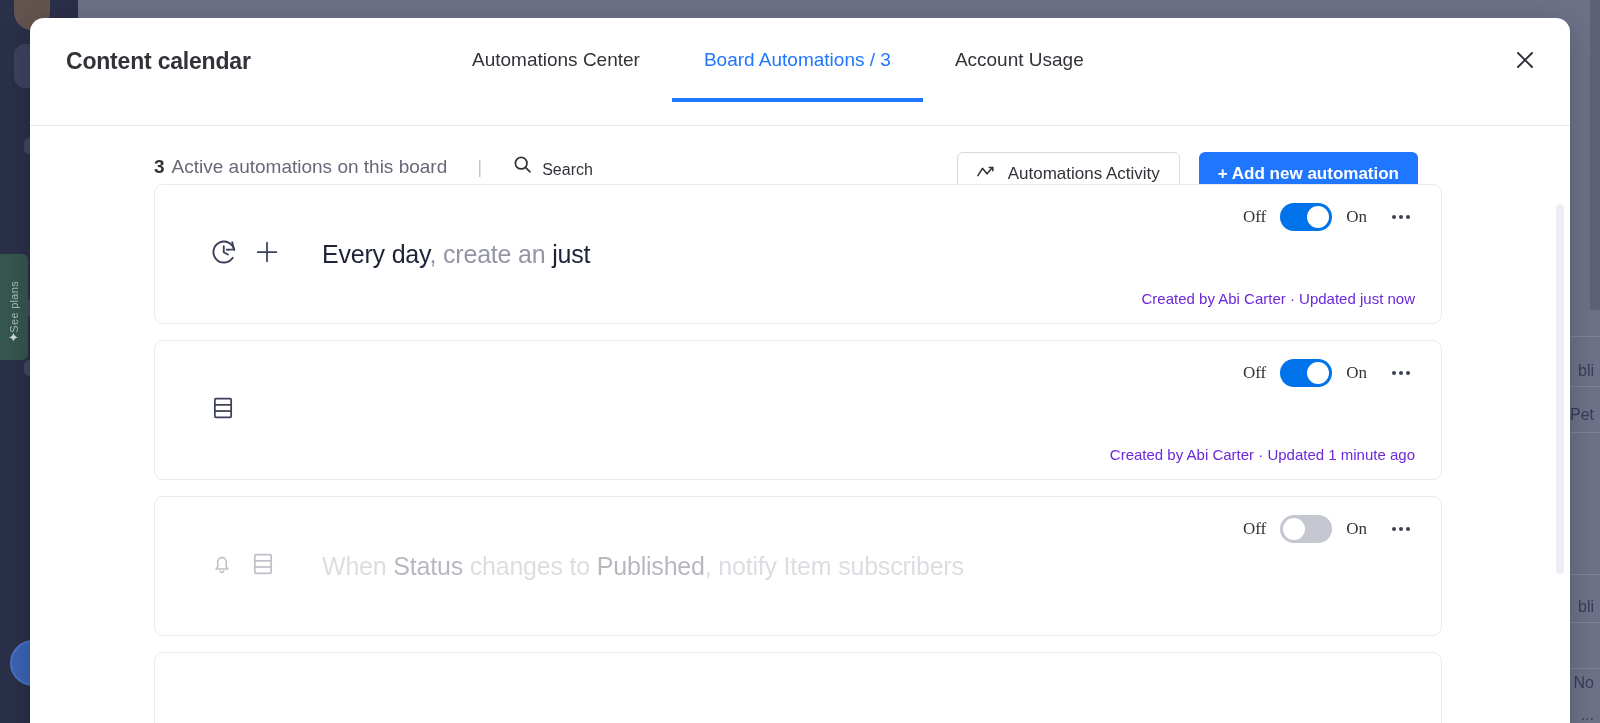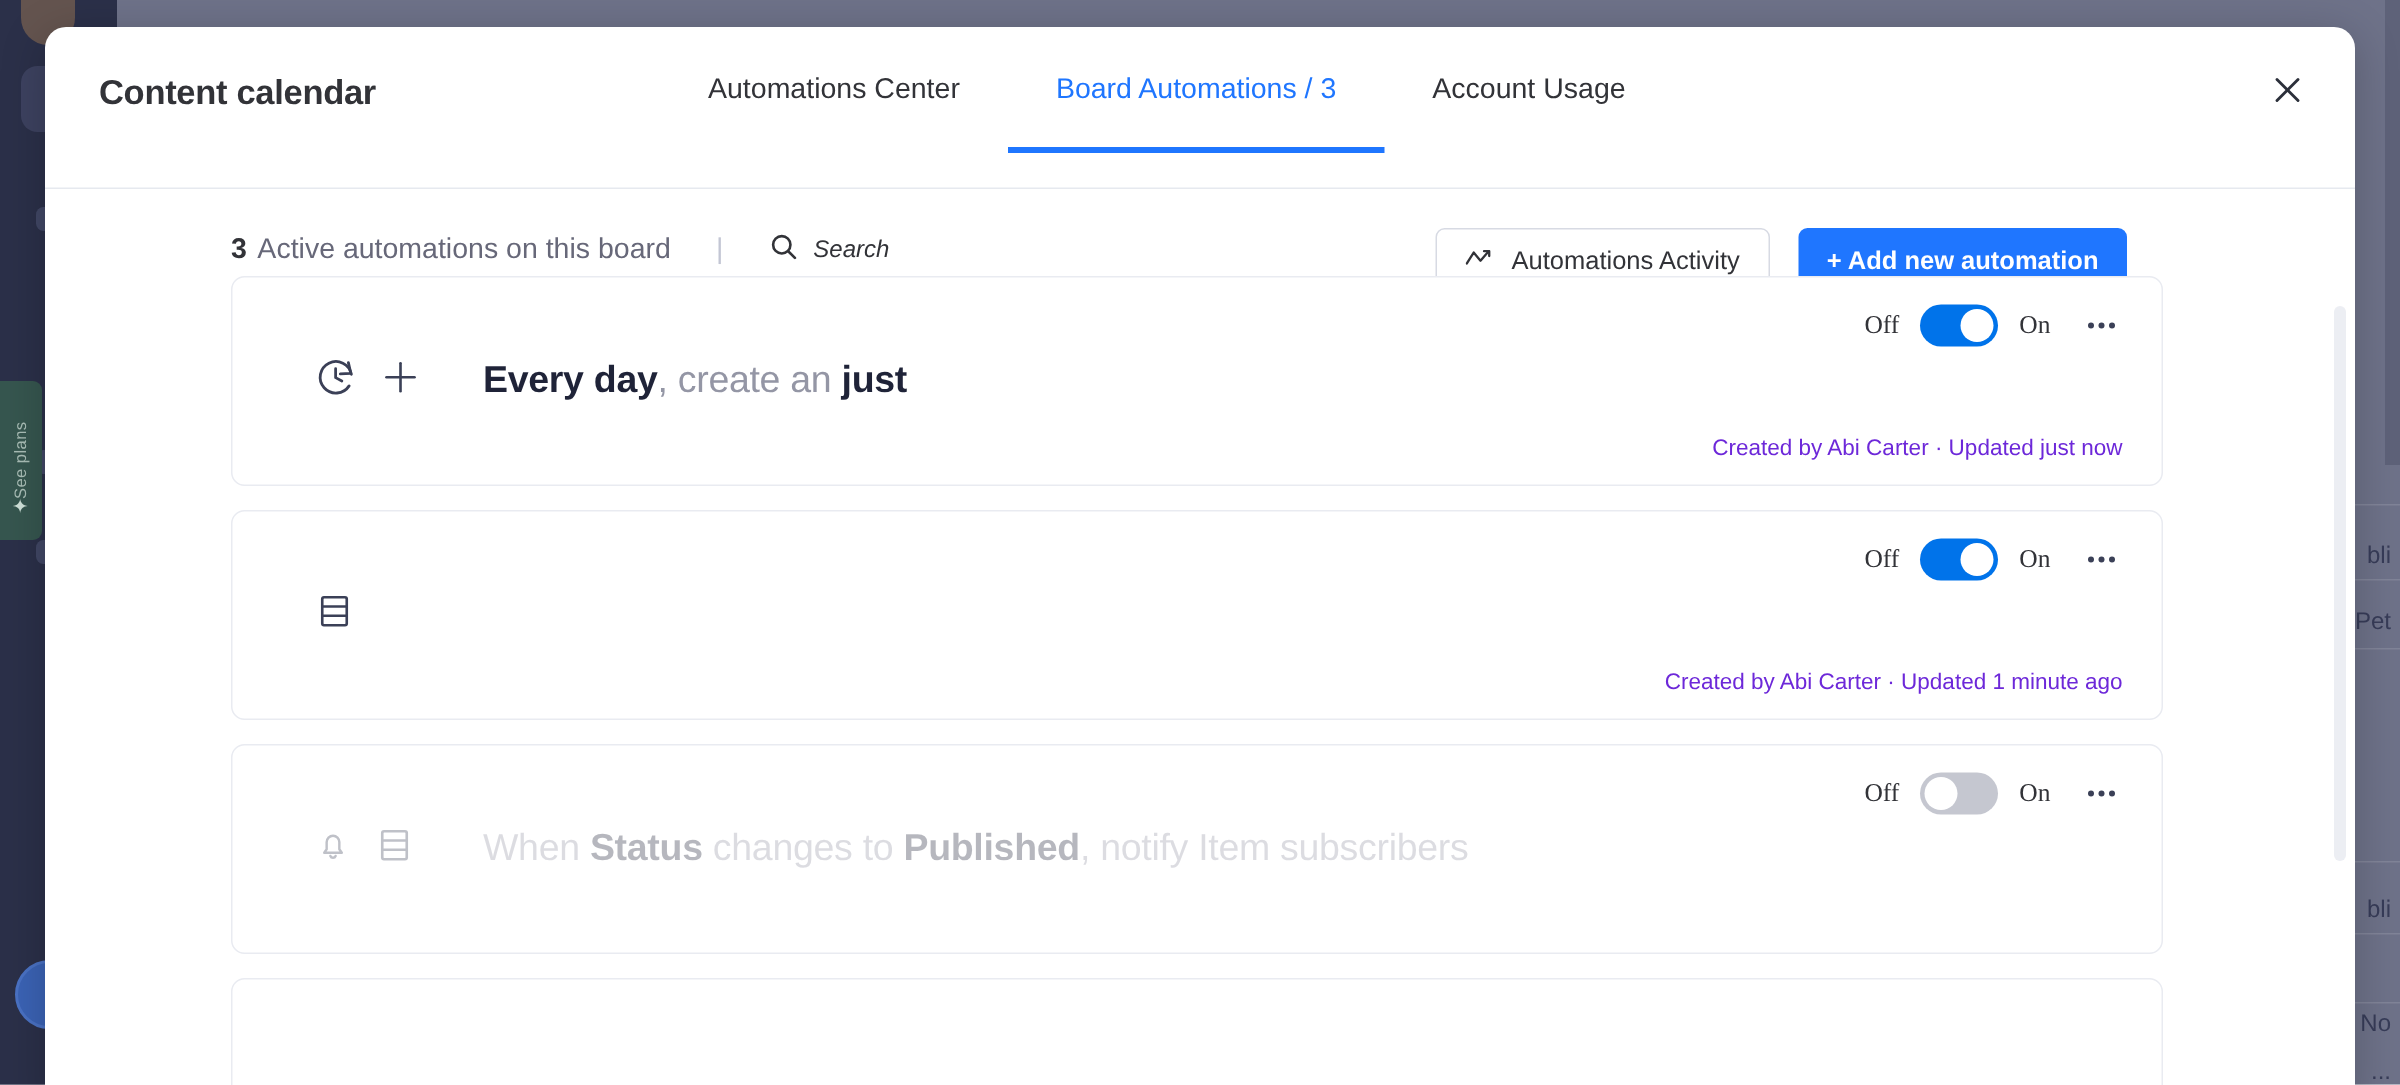--- a/index.html
+++ b/index.html
@@ -212,24 +212,23 @@
     font-size: 19px;
     color: #676879;
   }
   #toolbar-sep {
     margin: 0 30px;
     color: #c3c6d4;
     font-size: 19px;
   }
   #search-control {
     display: flex;
-    align-items: center;
+    align-items: flex-end;
     gap: 9px;
     cursor: pointer;
-    font-style: italic;
   }
   #search-label {
     font-size: 16px;
     color: #323338;
   }
   #toolbar-right {
     position: absolute;
     right: 152px; top: 26px;
     display: flex;
     align-items: center;
@@ -297,21 +296,21 @@
     position: absolute;
     left: 167px; top: 50%;
     transform: translateY(-50%);
     font-size: 25px;
     color: #9496a5;
     letter-spacing: -.2px;
     white-space: nowrap;
   }
   .card-recipe b {
     color: #1f2338;
-    font-weight: 700;
+    font-weight: 400;
   }
   .card-toggle-row {
     position: absolute;
     right: 26px; top: 18px;
     display: flex;
     align-items: center;
     gap: 14px;
     font-family: Liberation Serif, serif;
   }
   .toggle-text {

